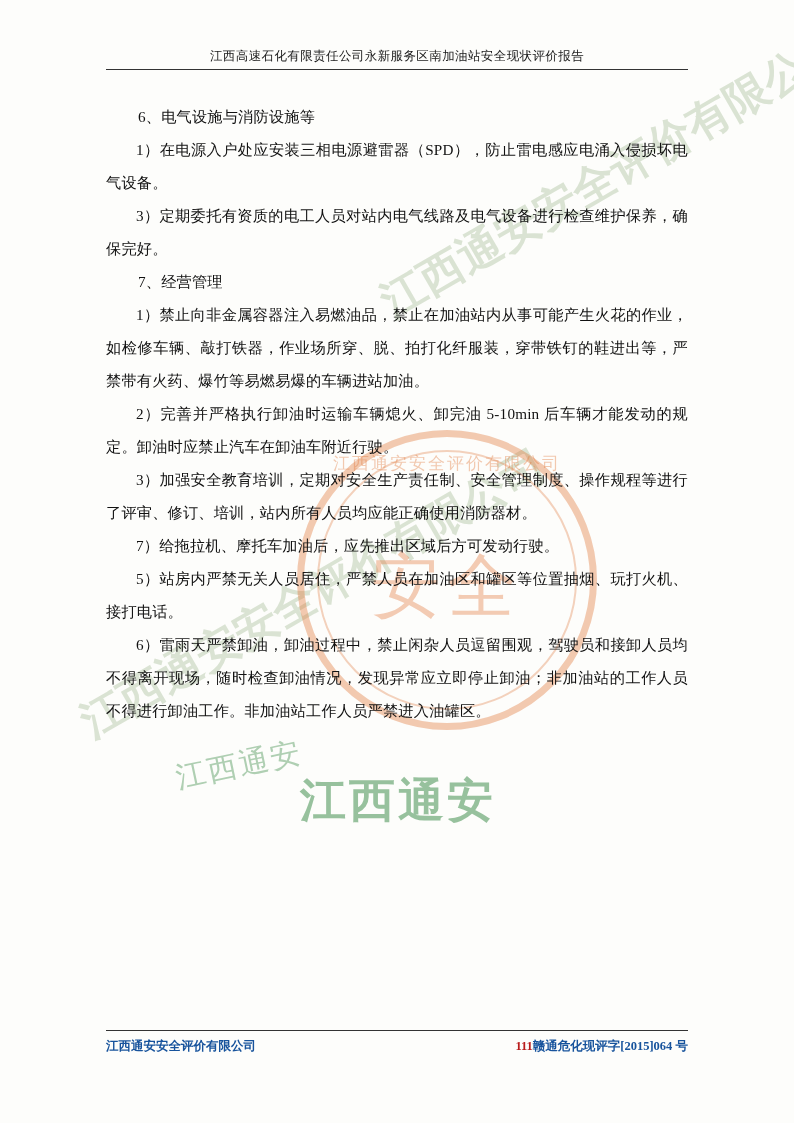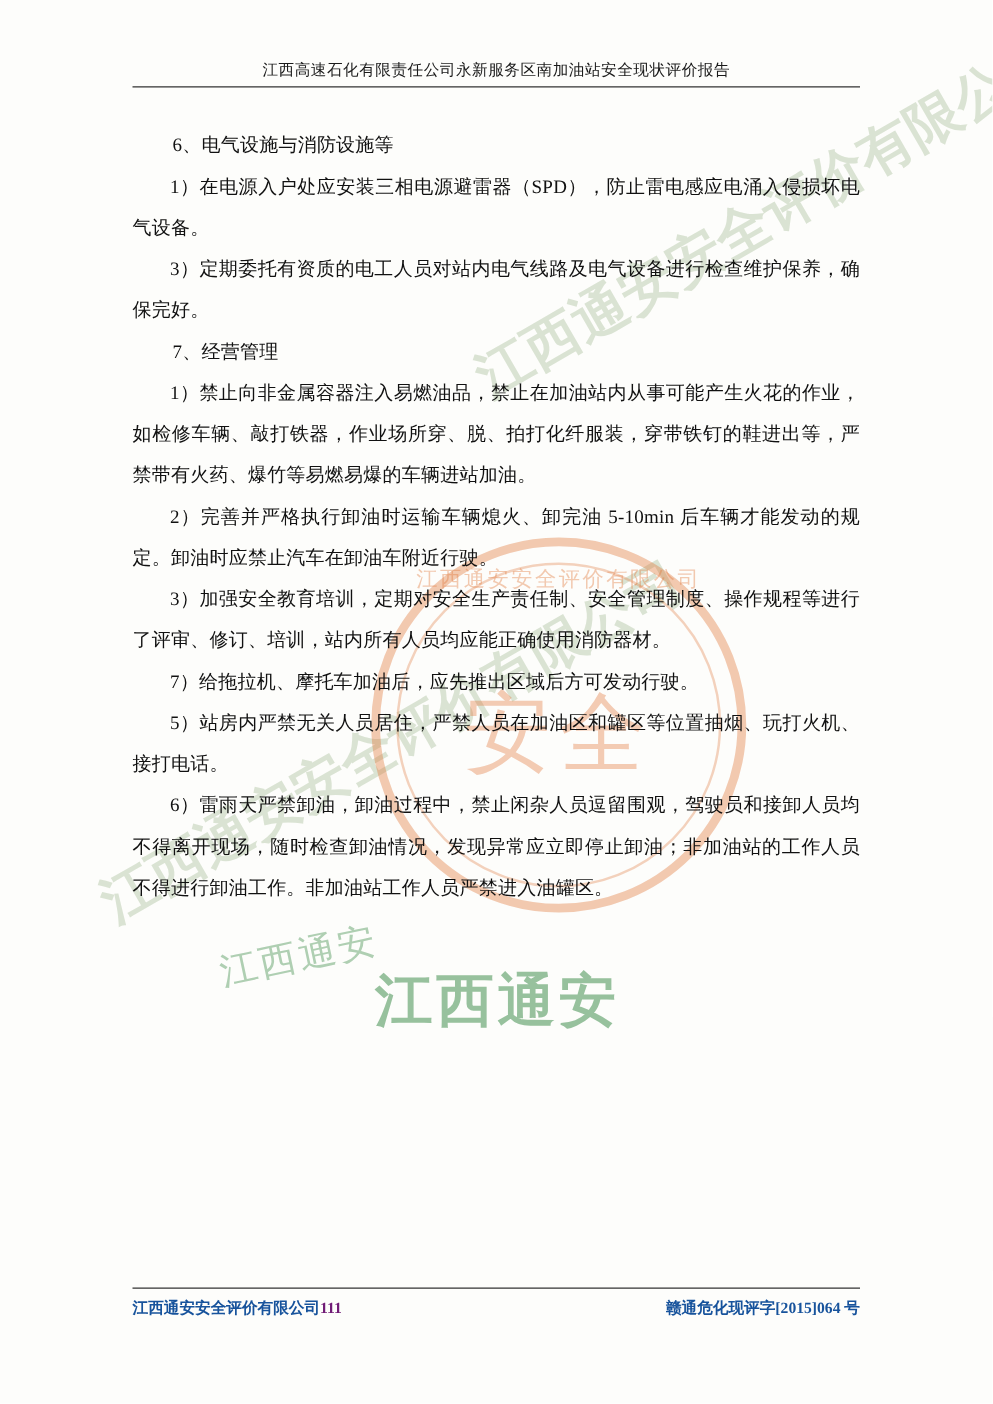--- a/index.html
+++ b/index.html
@@ -169,21 +169,21 @@
   .footer-row {
     display: flex;
     justify-content: space-between;
     align-items: baseline;
     margin-top: 7px;
     font-size: 12.5px;
     font-weight: bold;
     color: #17539c;
   }
   .footer-left { flex: 0 0 auto; }
-  .footer-center { flex: 1 1 auto; text-align: left; color: #701a75; }
+  .footer-center { flex: 1 1 auto; text-align: right; color: #b91c1c; }
   .footer-right { flex: 0 0 auto; }
 </style>
 </head>
 <body>
 
 <div class="page">
 
   <div class="watermark-layer">
     <div class="wm-diag d1">江西通安安全评价有限公司</div>
     <div class="wm-diag d2">江西通安安全评价有限公司</div>

